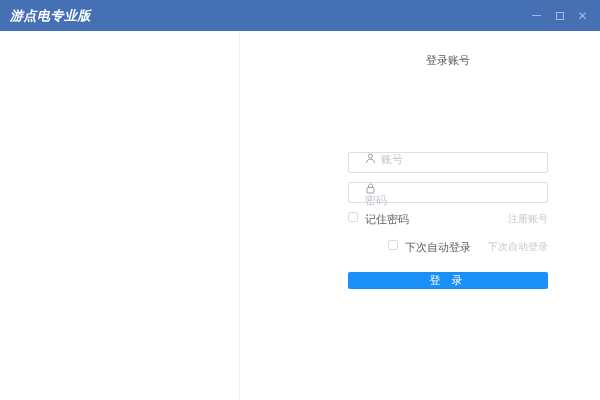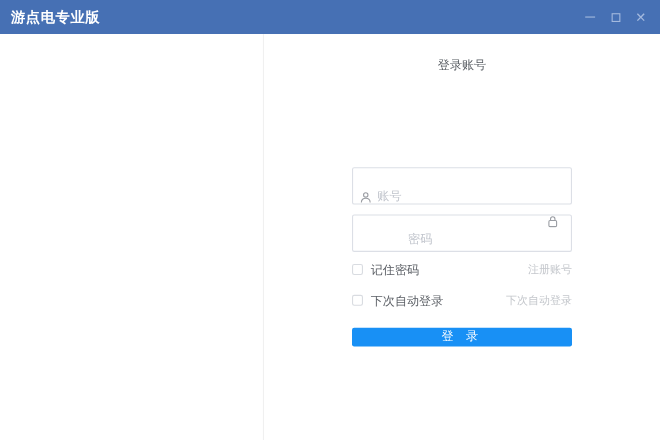--- a/index.html
+++ b/index.html
@@ -22,20 +22,21 @@
     display: flex;
     align-items: center;
     padding-left: 10px;
     flex: 0 0 auto;
   }
   .titlebar-title {
     color: #ffffff;
     font-size: 13px;
     font-weight: 700;
     letter-spacing: 0.5px;
+    font-style: italic;
   }
   .titlebar-controls {
     margin-left: auto;
     display: flex;
     align-items: center;
     height: 100%;
   }
   .tb-btn {
     width: 23px; height: 100%;
     display: flex; align-items: center; justify-content: center;
@@ -55,20 +56,21 @@
     font-size: 12px;
     line-height: 1;
     color: #a3b9de;
   }
 
   
   .content {
     flex: 1;
     display: flex;
     background: #ffffff;
+    gap: 28px;
   }
   .left-panel {
     width: 240px;
     border-right: 1px solid #f0f0f0;
     background: #ffffff;
     flex: 0 0 auto;
   }
   .right-panel {
     flex: 1;
     position: relative;
@@ -83,26 +85,26 @@
   }
   .login-heading {
     text-align: center;
     font-size: 11px;
     color: #555a60;
     height: 12px;
     line-height: 12px;
   }
   .input-row {
     display: flex;
-    align-items: flex-end;
-    height: 34px;
+    align-items: flex-start;
+    height: 21px;
     border: 1px solid #dcdfe6;
     border-radius: 2px;
     background: #ffffff;
-    padding: 0 6px;
+    padding: 0 16px;
   }
   .input-row.account { margin-top: 86px; }
   .input-row.password { margin-top: 9px; flex-direction: column; }
   .field-icon {
     width: 11px; height: 11px;
     flex: 0 0 auto;
     margin-right: 5px;
     display: flex; align-items: center; justify-content: center;
   }
   .field-icon svg { display: block; }
@@ -113,26 +115,26 @@
     min-width: 0;
     font-size: 11px;
     color: #606266;
     font-family: "Liberation Sans", "DejaVu Sans", sans-serif;
     background: transparent;
   }
   .text-input::placeholder { color: #c0c4cc; opacity: 1; }
 
   .option-row {
     display: flex;
-    align-items: center;
+    align-items: flex-start;
     margin-top: 8px;
     height: 14px;
   }
   .option-row.first { margin-top: 9px; }
-  .option-row.second { margin-top: 14px; }
+  .option-row.second { margin-top: 14px; margin-left: 40px; }
   .checkbox {
     width: 10px; height: 10px;
     border: 1px solid #d9dce1;
     border-radius: 2px;
     background: #ffffff;
     flex: 0 0 auto;
     cursor: pointer;
   }
   .checkbox-label {
     font-size: 11px;

